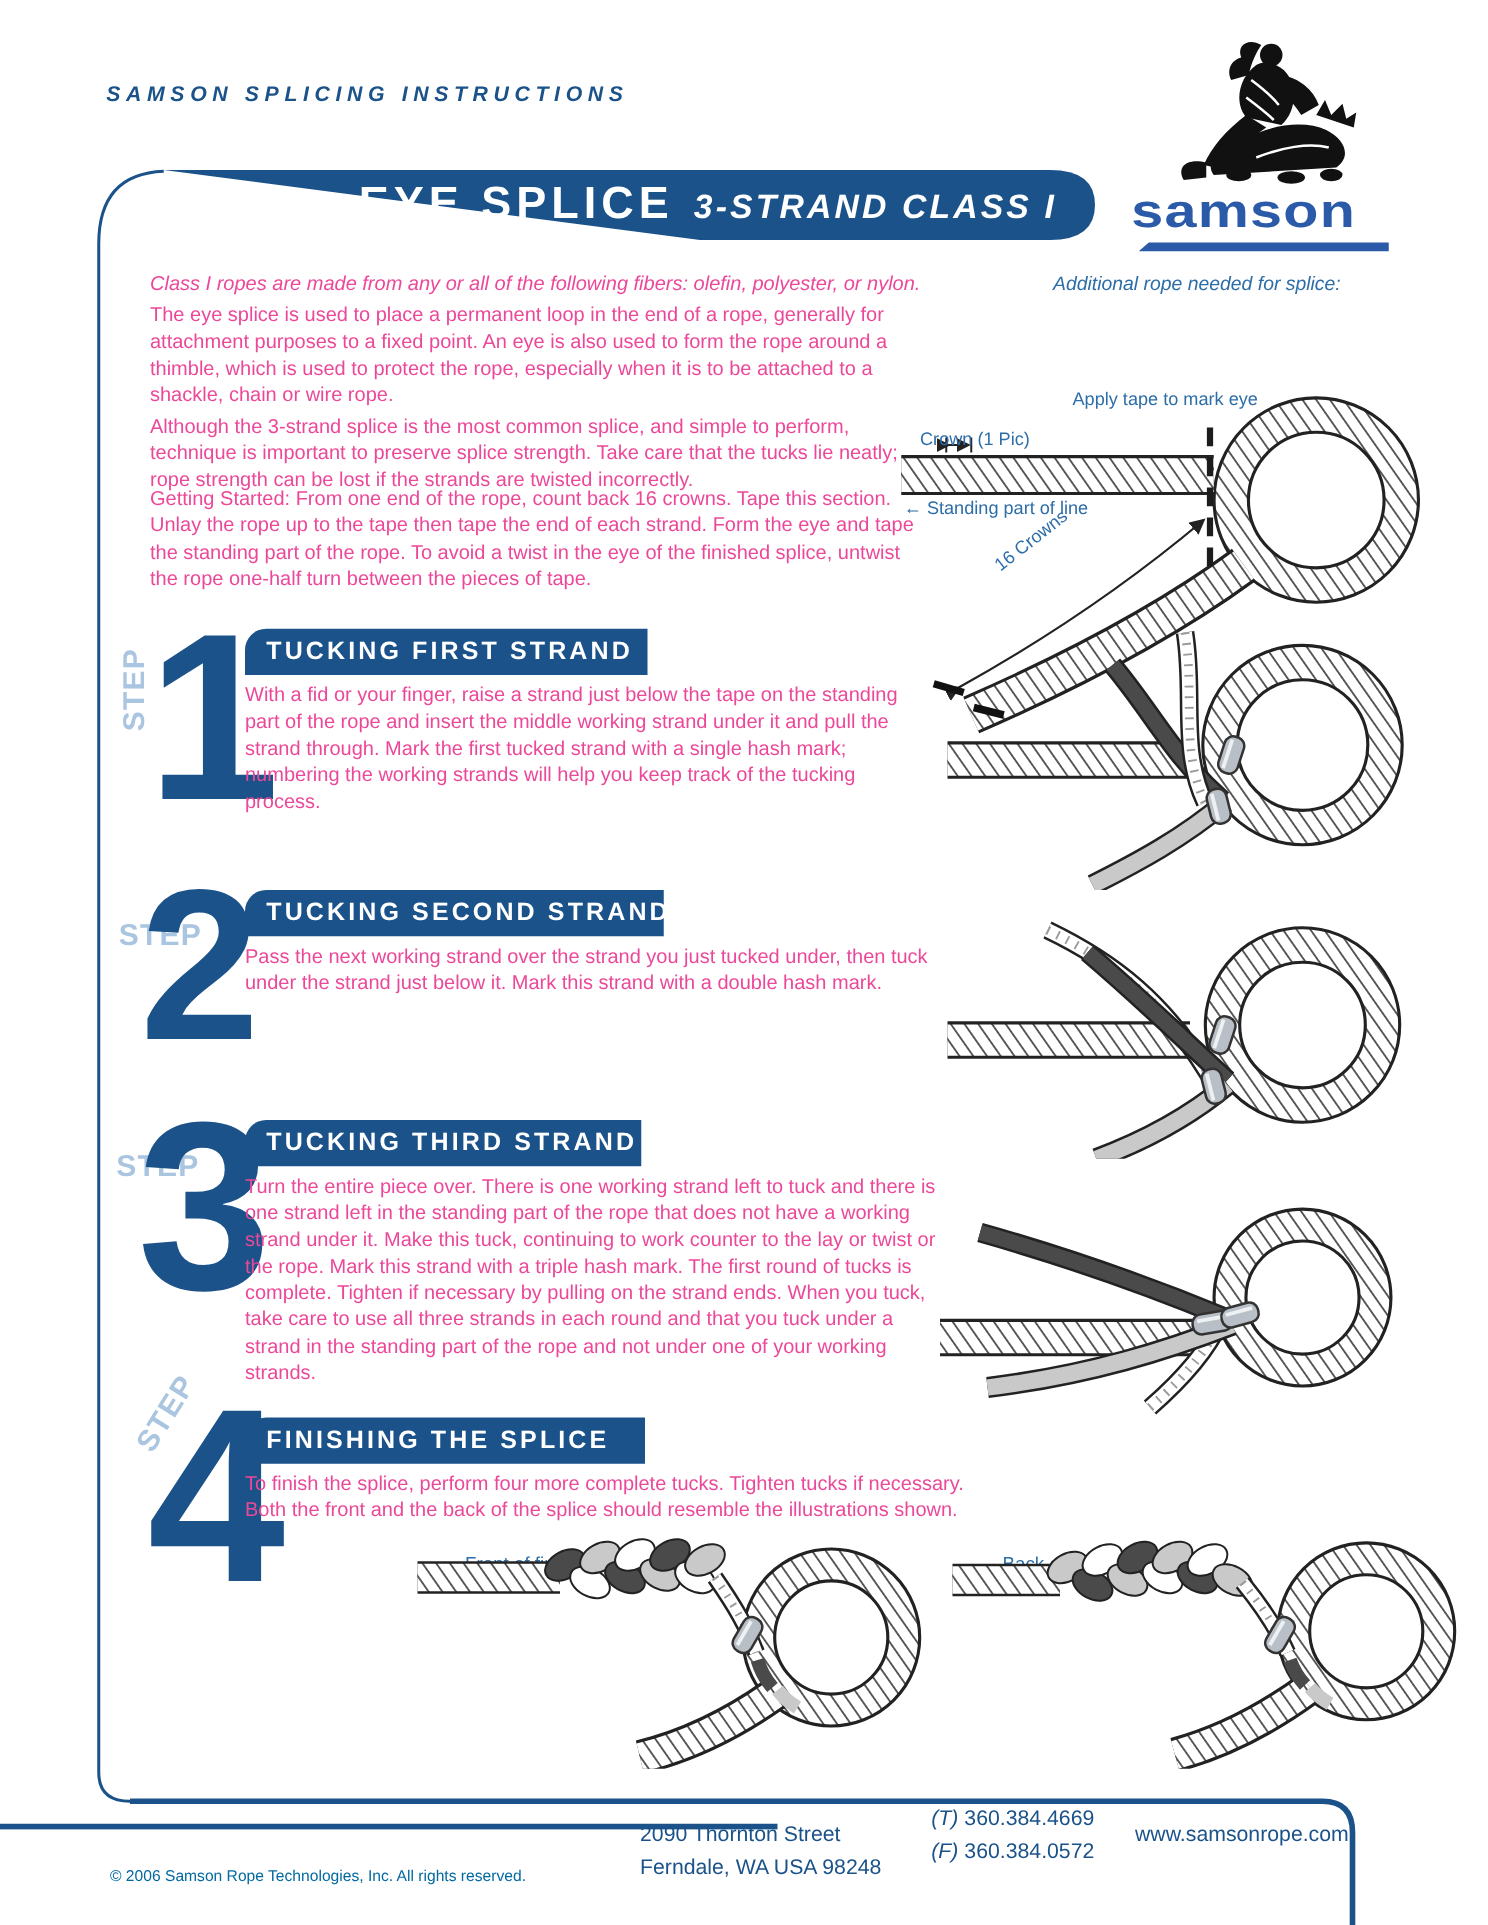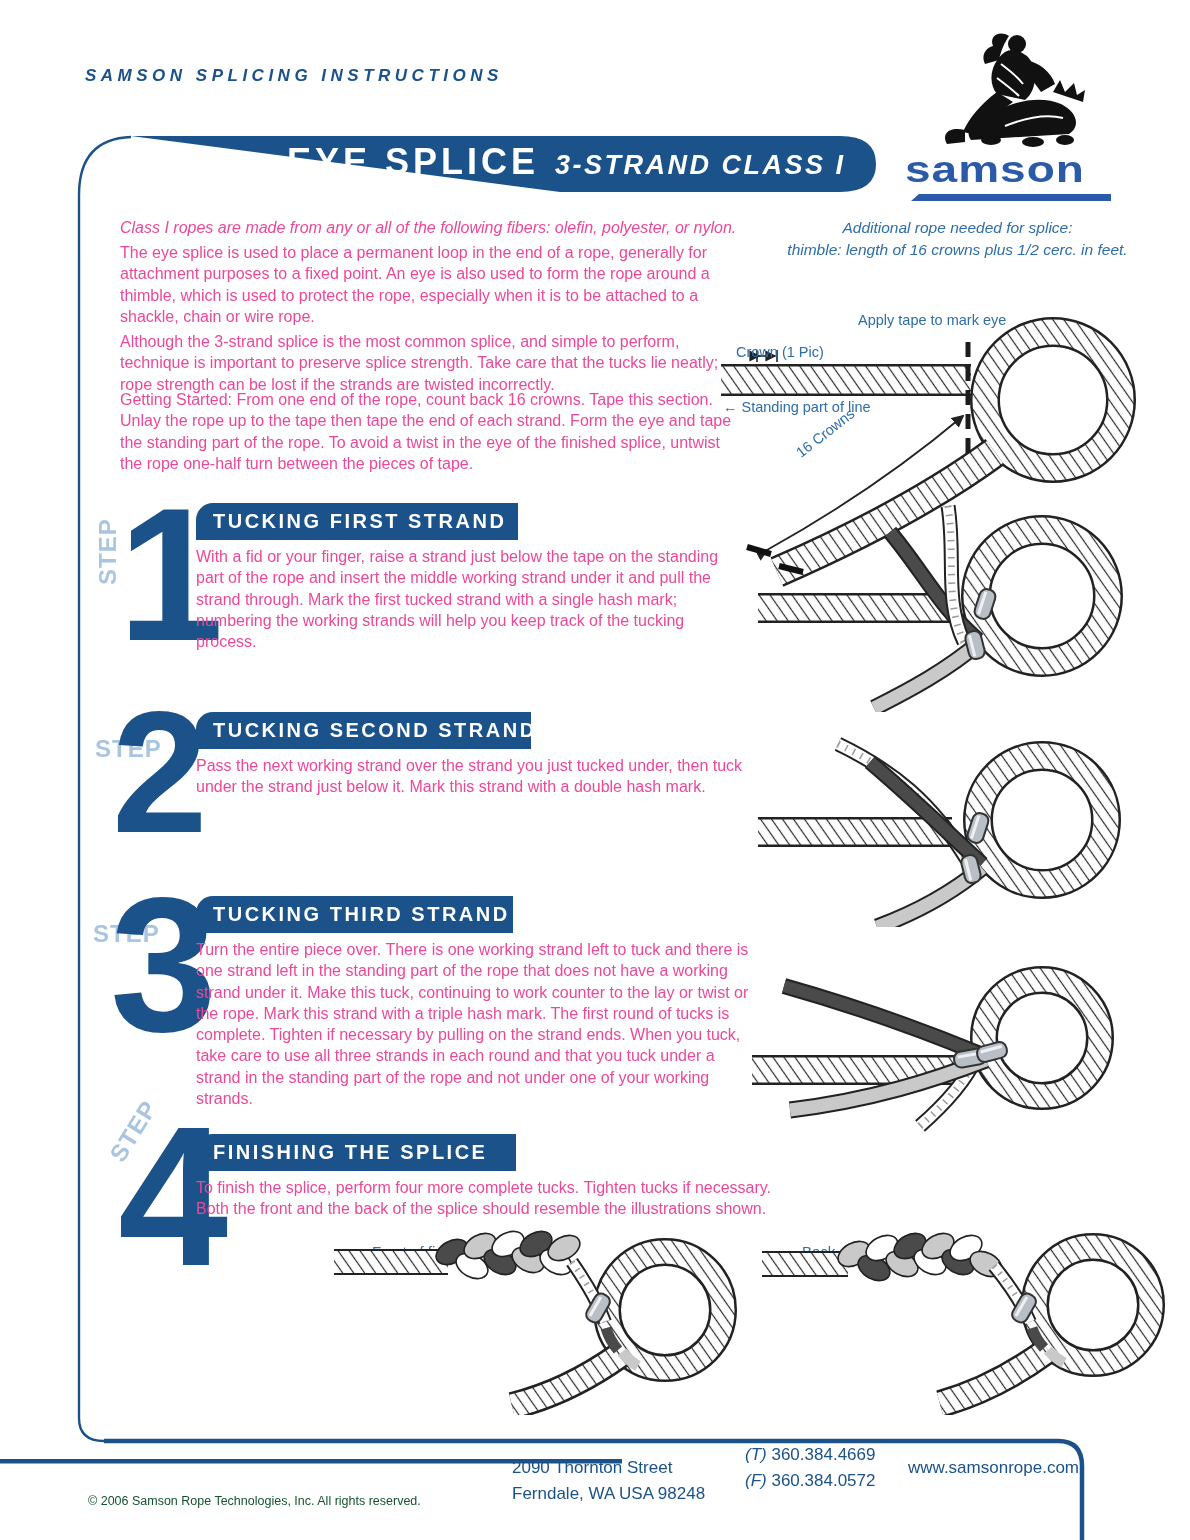--- a/index.html
+++ b/index.html
@@ -14,21 +14,21 @@
   .italic-note{font-style:italic;}
   .side-note{font-size:15.5px;font-style:italic;color:#2d6da8;text-align:center;line-height:1.4;}
   .diagram-label{font-size:14.5px;color:#2d6da8;white-space:nowrap;}
   .step-num{font-weight:bold;color:#1a5289;line-height:0.78;font-family:"Liberation Sans",sans-serif;}
   .step-word{font-size:24px;font-weight:bold;color:#a9c5e0;letter-spacing:1px;}
   .step-heading{background:#1a5289;color:#fff;font-size:20px;font-weight:bold;letter-spacing:2.5px;
                 line-height:37px;padding-left:17px;border-radius:17px 0 0 0;white-space:nowrap;}
   .caption{font-size:15px;color:#2d6da8;white-space:nowrap;}
   .footer-text{font-size:17px;color:#1a5289;line-height:1.55;}
   .footer-text .it{font-style:italic;}
-  .copyright{font-size:12.5px;color:#14532d;text-align:right;}
+  .copyright{font-size:12.5px;color:#0369a1;text-align:right;}
   .logo-word{font-size:46px;font-weight:800;color:#2b5ba8;letter-spacing:1px;
              transform:scaleY(0.82);transform-origin:left top;line-height:1;}
   svg{display:block;}
 </style>
 </head>
 <body>
 
 <div id="page">
 
   <svg width="0" height="0" class="abs" aria-hidden="true">
@@ -84,21 +84,20 @@
     </svg>
   </div>
 
   <div class="abs body-text italic-note" style="left:120px;top:217px;width:630px">Class I ropes are made from any or all of the following fibers: olefin, polyester, or nylon.</div>
   <div class="abs body-text" style="left:120px;top:242px;width:622px">The eye splice is used to place a permanent loop in the end of a rope, generally for attachment purposes to a fixed point. An eye is also used to form the rope around a thimble, which is used to protect the rope, especially when it is to be attached to a shackle, chain or wire rope.</div>
   <div class="abs body-text" style="left:120px;top:331px;width:622px">Although the 3-strand splice is the most common splice, and simple to perform, technique is important to preserve splice strength. Take care that the tucks lie neatly; rope strength can be lost if the strands are twisted incorrectly.</div>
   <div class="abs body-text" style="left:120px;top:389px;width:622px">Getting Started: From one end of the rope, count back 16 crowns. Tape this section. Unlay the rope up to the tape then tape the end of each strand. Form the eye and tape the standing part of the rope. To avoid a twist in the eye of the finished splice, untwist the rope one-half turn between the pieces of tape.</div>
 
   <div class="abs side-note" style="left:785px;top:217px;width:345px">
     <div>Additional rope needed for splice:</div>
-    <div>thimble: length of 16 crowns plus 1/2 cerc. in feet.</div>
   </div>
 
   <svg class="abs" style="left:715px;top:300px" width="440" height="315" viewBox="0 0 440 315">
     <circle cx="338" cy="100" r="68" fill="none" stroke="#222" stroke-width="30"></circle>
     <circle cx="338" cy="100" r="68" fill="none" stroke="url(#rp)" stroke-width="25"></circle>
     <path d="M6,80 H256" fill="none" stroke="#222" stroke-width="32"></path>
     <path d="M6,80 H256" fill="none" stroke="url(#rp)" stroke-width="27"></path>
     <path d="M280,152 C220,196 140,238 62,272" fill="none" stroke="#222" stroke-width="32"></path>
     <path d="M280,152 C220,196 140,238 62,272" fill="none" stroke="url(#rp)" stroke-width="27"></path>
     <line x1="253" y1="42" x2="253" y2="162" stroke="#1c1c1c" stroke-width="5" stroke-dasharray="15 9"></line>

